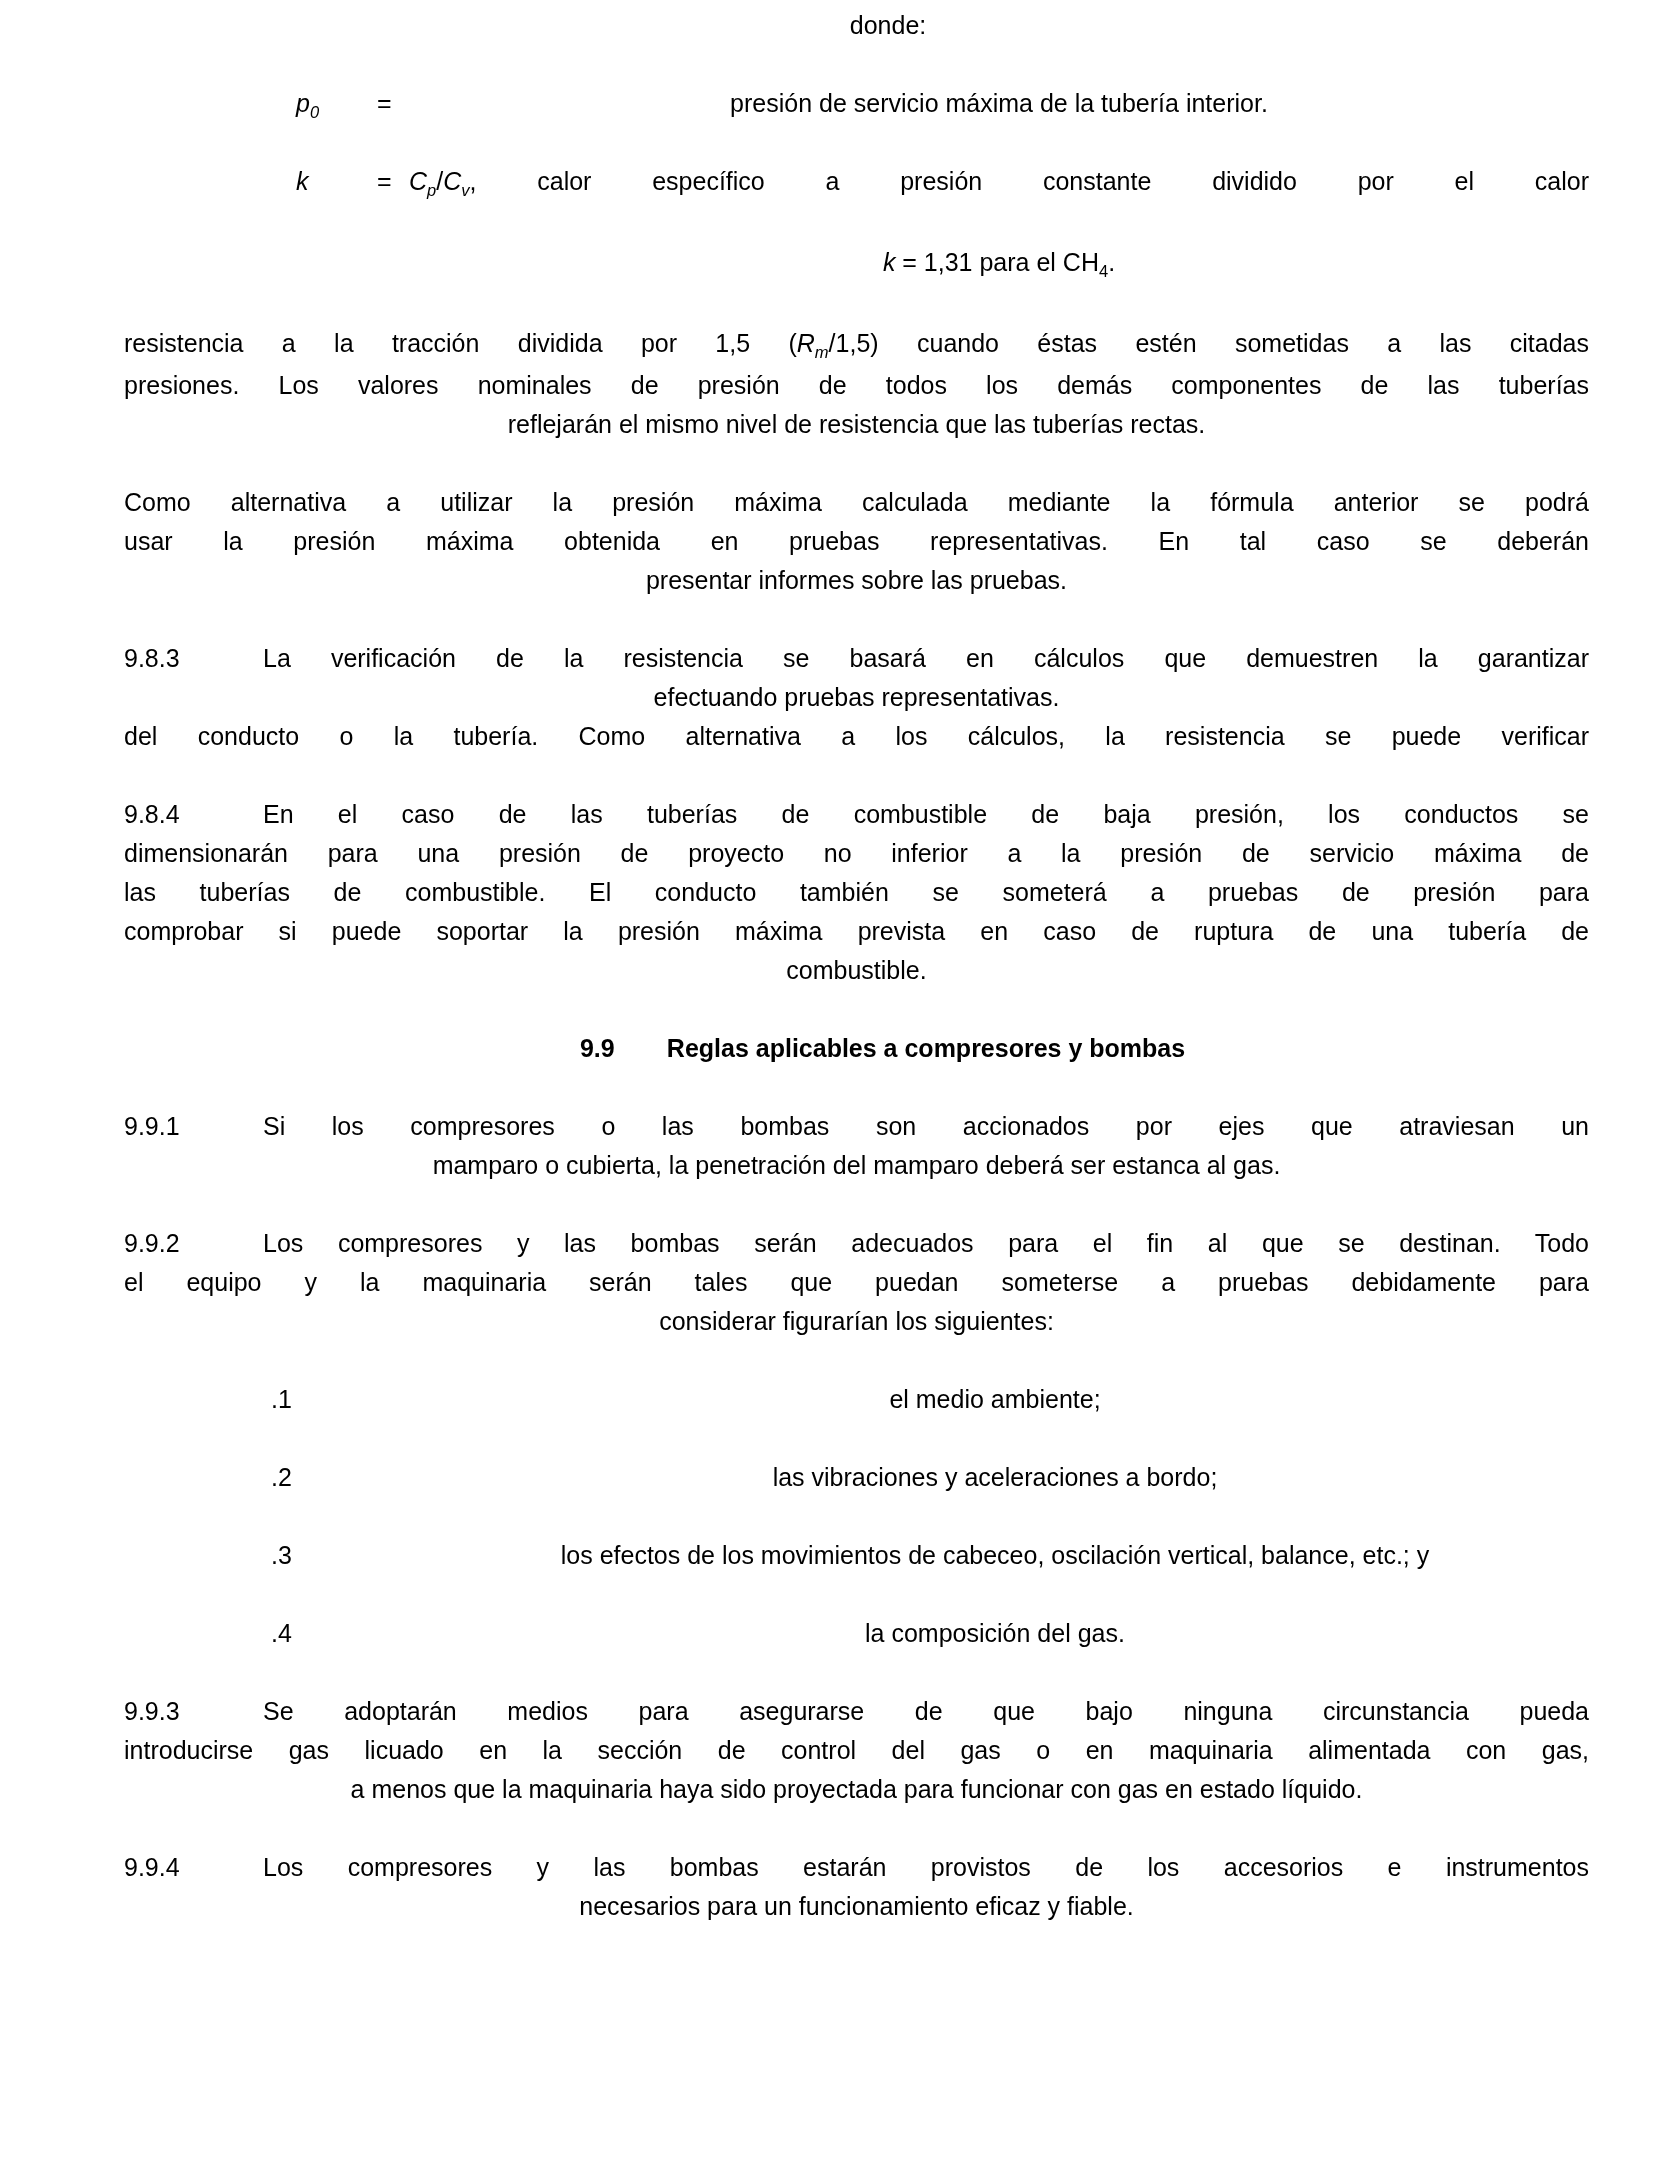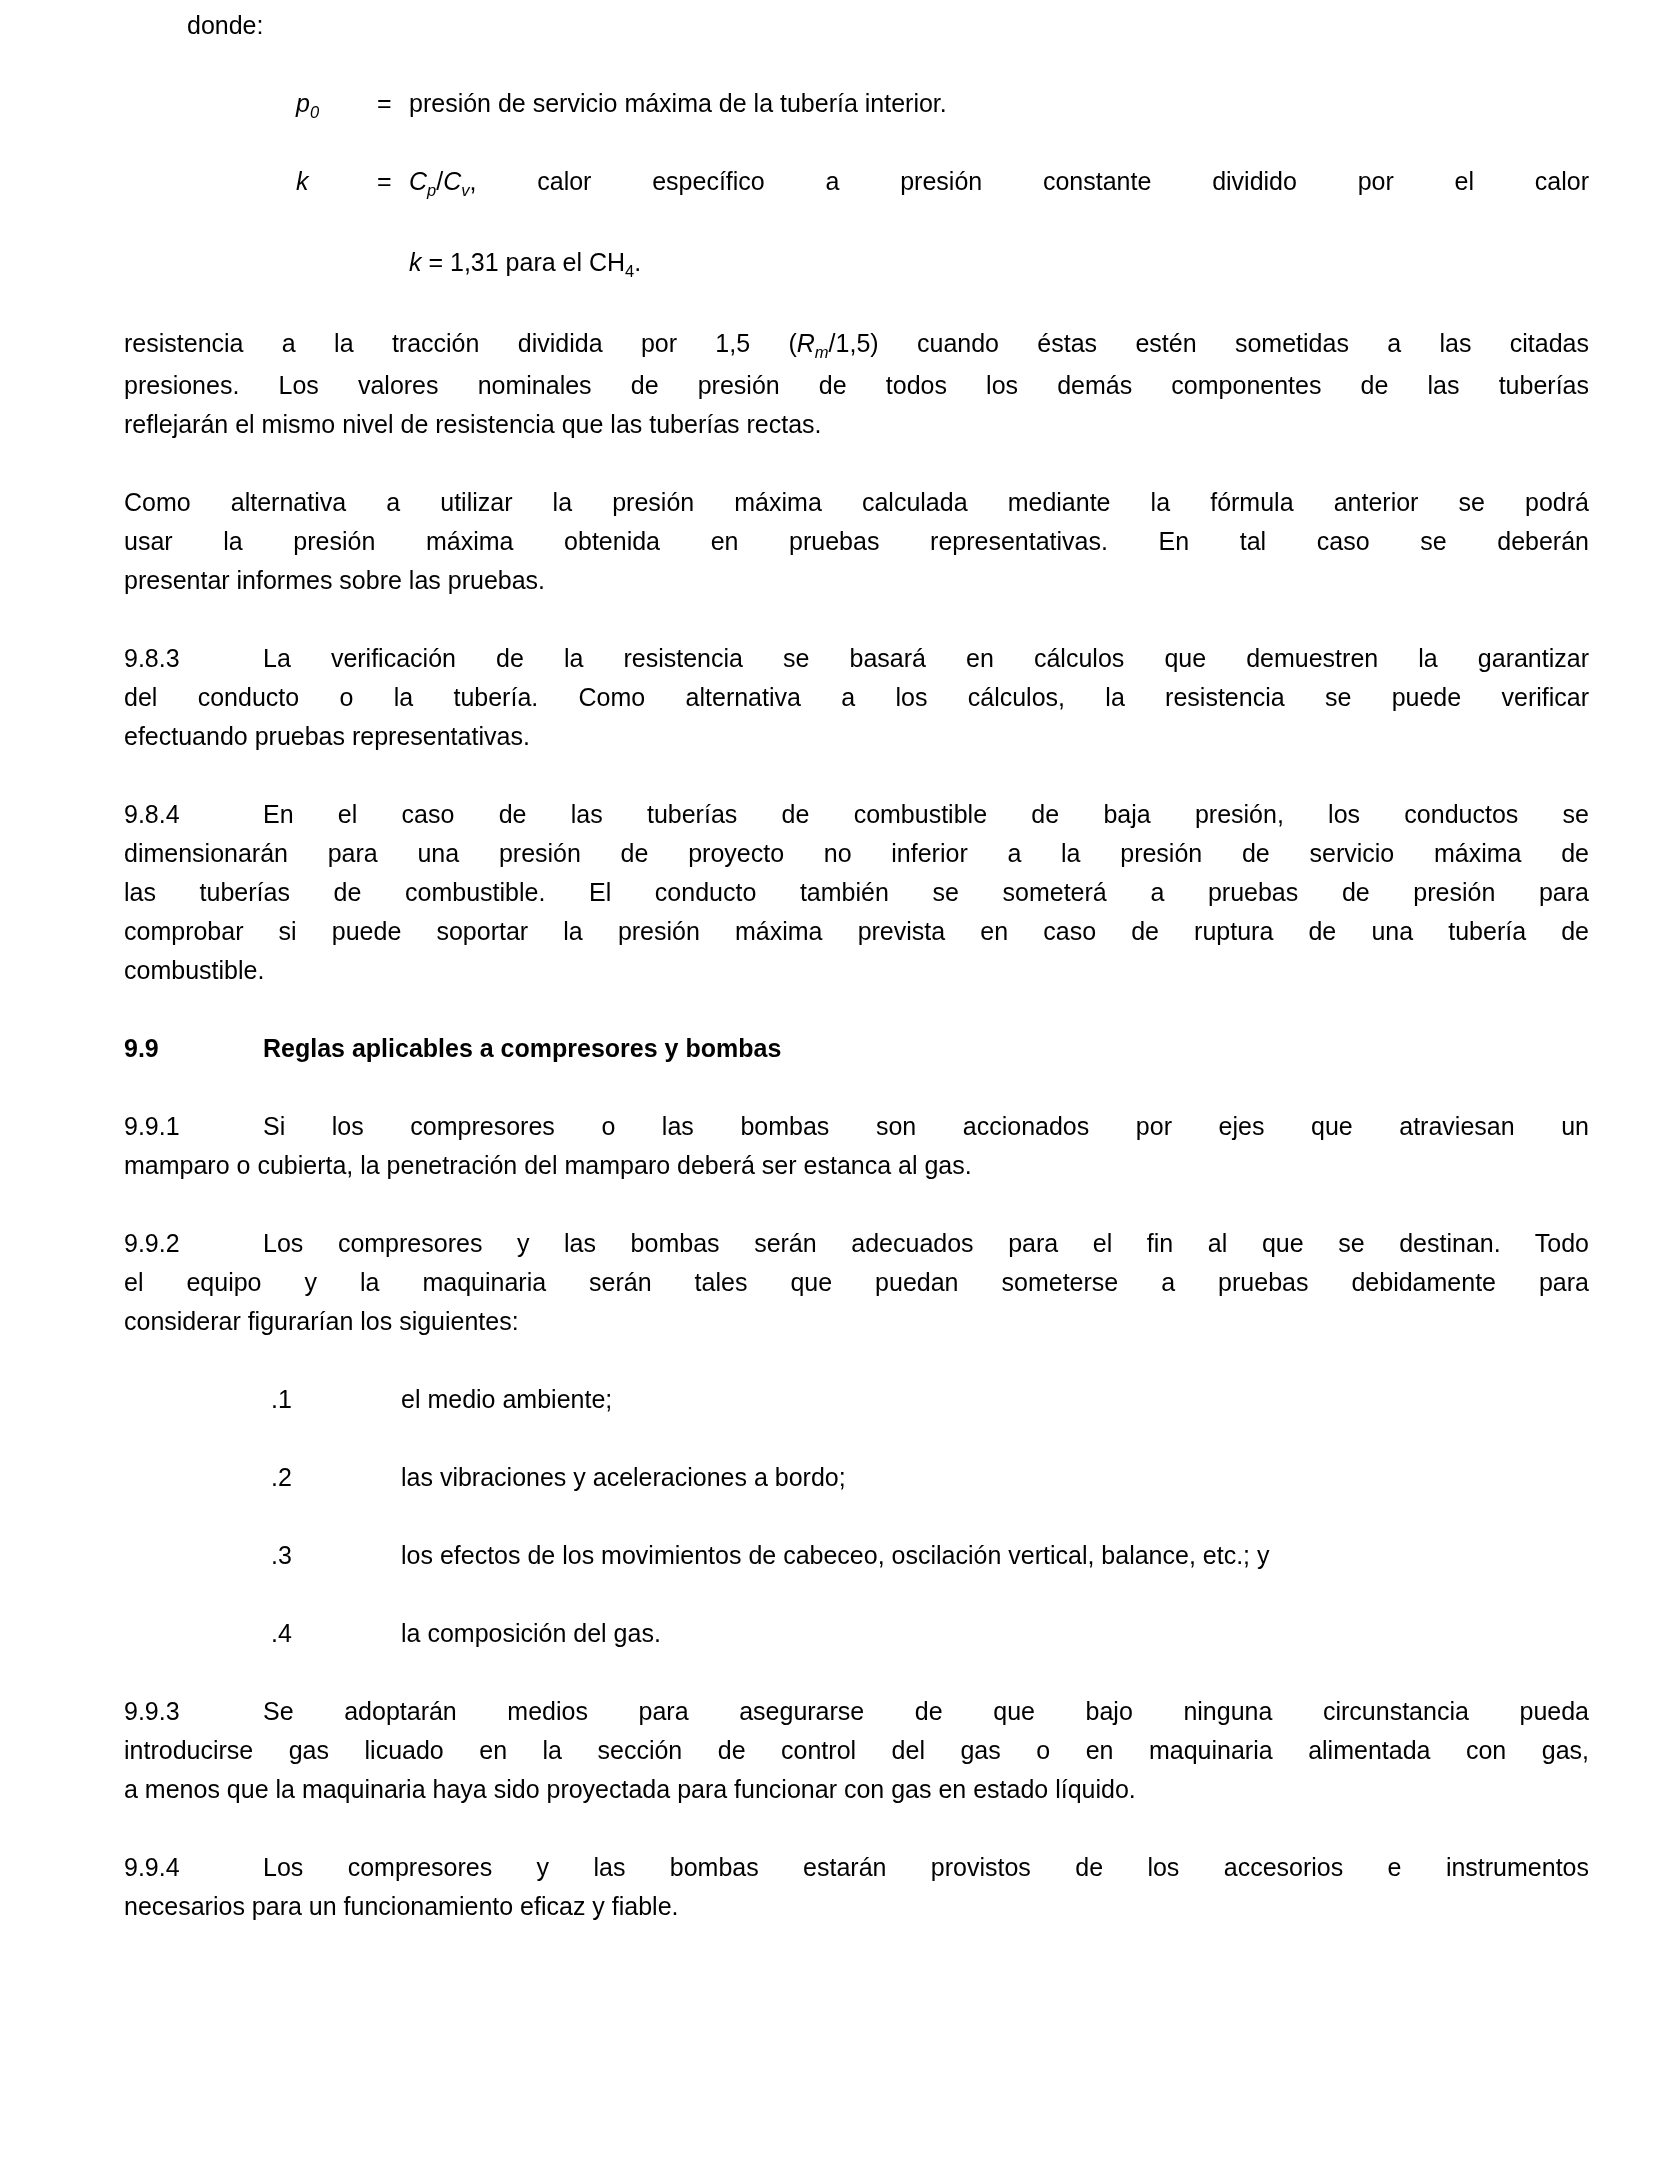--- a/index.html
+++ b/index.html
@@ -11,21 +11,21 @@
   #doc {
     box-sizing: border-box;
     width: 1672px; height: 2183px;
     padding: 6.3px 83px 0 124px;
     font-size: 25px;
     line-height: 39px;
     color: #000000;
     overflow: hidden;
   }
   .block { margin: 0 0 39px 0; }
-  .line { text-align: left; }
+  .line { text-align: center; }
   .line.j { text-align: justify; text-align-last: justify; }
   .heading { font-weight: bold; }
   .donde  { margin-left: 63px; }
   .k131   { margin-left: 285px; }
   .def { position: relative; padding-left: 285px; }
   .def .term { position: absolute; left: 172px; top: 0; }
   .def .eq   { position: absolute; left: 253px; top: 0; }
   .listitem { position: relative; padding-left: 277px; }
   .listitem .linum { position: absolute; left: 147px; top: 0; }
   .tabnum { display: inline-block; width: 139px; }
@@ -58,22 +58,22 @@
       <div class="line j"><span>presiones. Los valores nominales de presión de todos los demás componentes de las tuberías</span></div>
       <div class="line"><span>reflejarán el mismo nivel de resistencia que las tuberías rectas.</span></div>
     </div>
     <div class="block para">
       <div class="line j"><span>Como alternativa a utilizar la presión máxima calculada mediante la fórmula anterior se podrá</span></div>
       <div class="line j"><span>usar la presión máxima obtenida en pruebas representativas. En tal caso se deberán</span></div>
       <div class="line"><span>presentar informes sobre las pruebas.</span></div>
     </div>
     <div class="block numpara">
       <div class="line j"><span class="tabnum">9.8.3</span><span>La verificación de la resistencia se basará en cálculos que demuestren la garantizar</span></div>
+      <div class="line"><span>efectuando pruebas representativas.</span></div>
       <div class="line j"><span>del conducto o la tubería. Como alternativa a los cálculos, la resistencia se puede verificar</span></div>
-      <div class="line"><span>efectuando pruebas representativas.</span></div>
     </div>
     <div class="block numpara">
       <div class="line j"><span class="tabnum">9.8.4</span><span>En el caso de las tuberías de combustible de baja presión, los conductos se</span></div>
       <div class="line j"><span>dimensionarán para una presión de proyecto no inferior a la presión de servicio máxima de</span></div>
       <div class="line j"><span>las tuberías de combustible. El conducto también se someterá a pruebas de presión para</span></div>
       <div class="line j"><span>comprobar si puede soportar la presión máxima prevista en caso de ruptura de una tubería de</span></div>
       <div class="line"><span>combustible.</span></div>
     </div>
     <div class="block heading">
       <div class="line"><span class="tabnum">9.9</span><span>Reglas aplicables a compresores y bombas</span></div>

